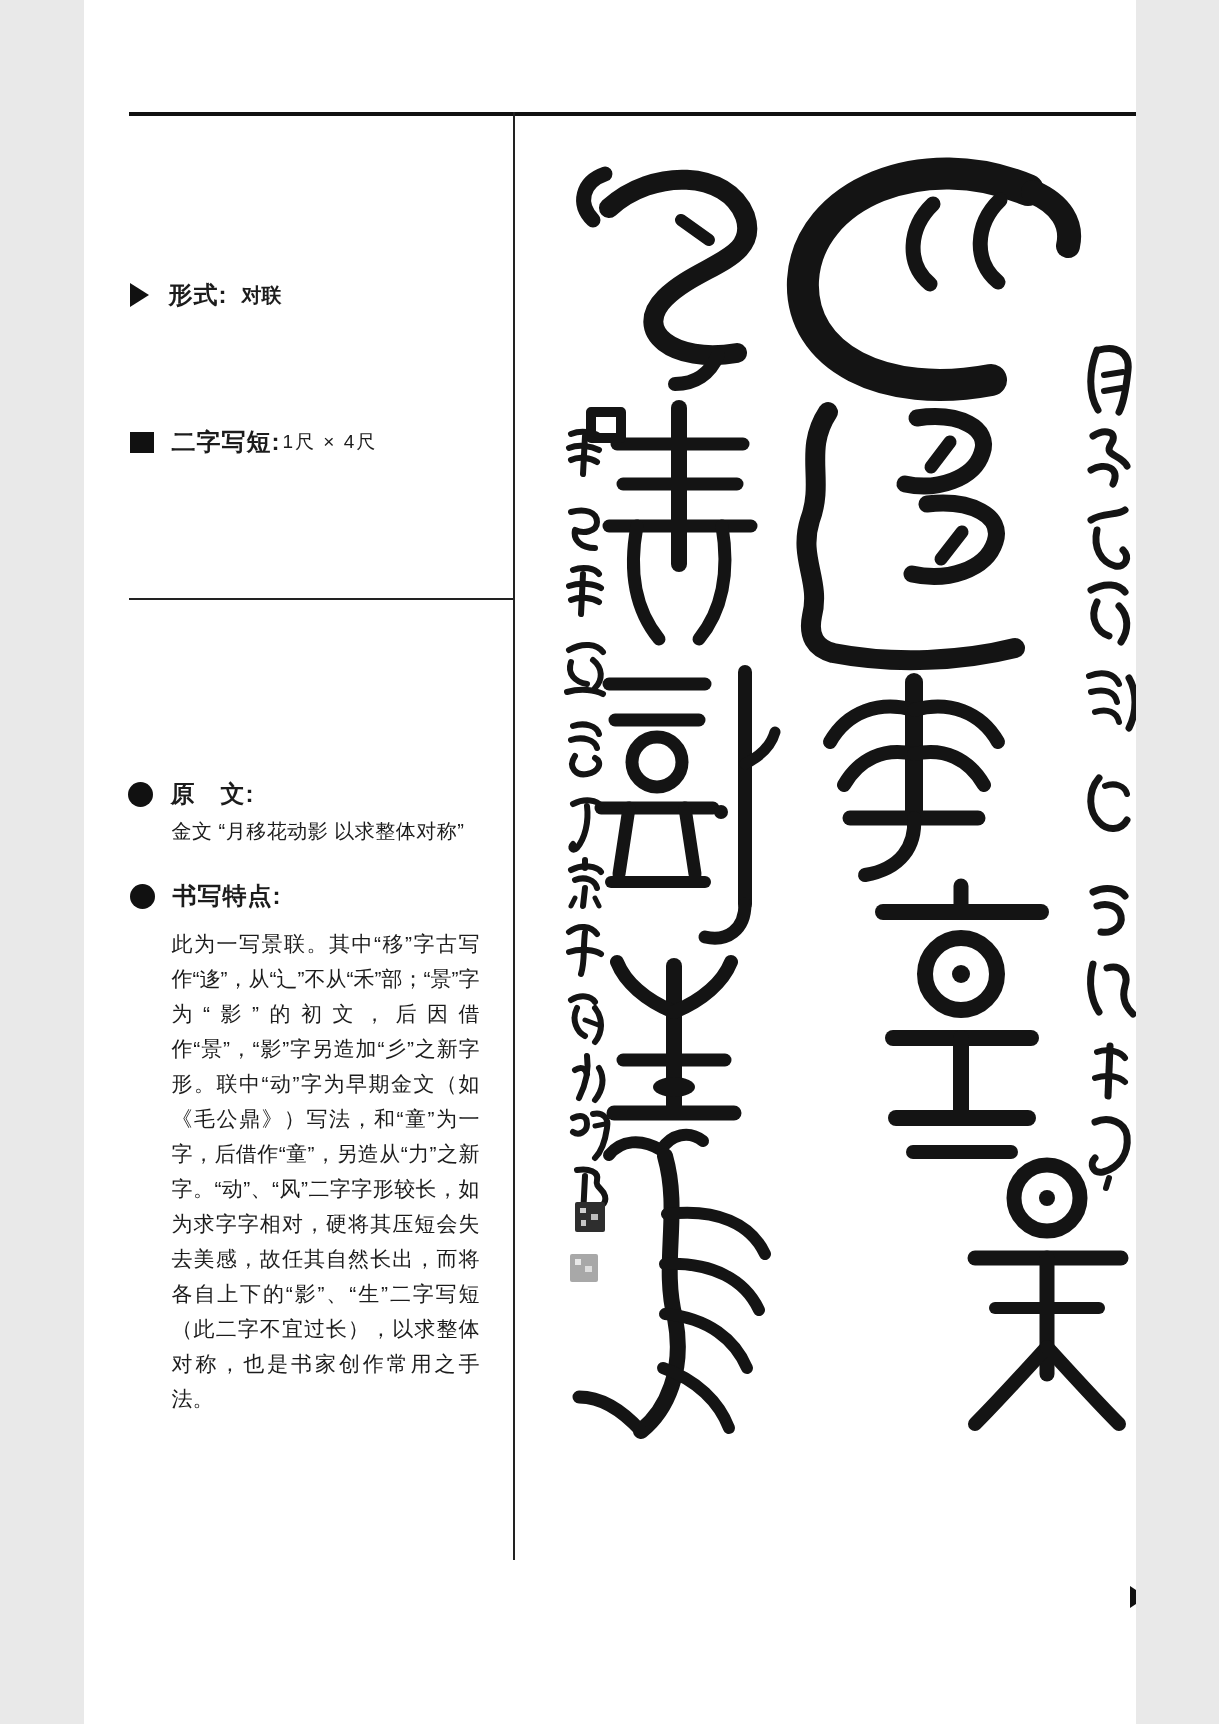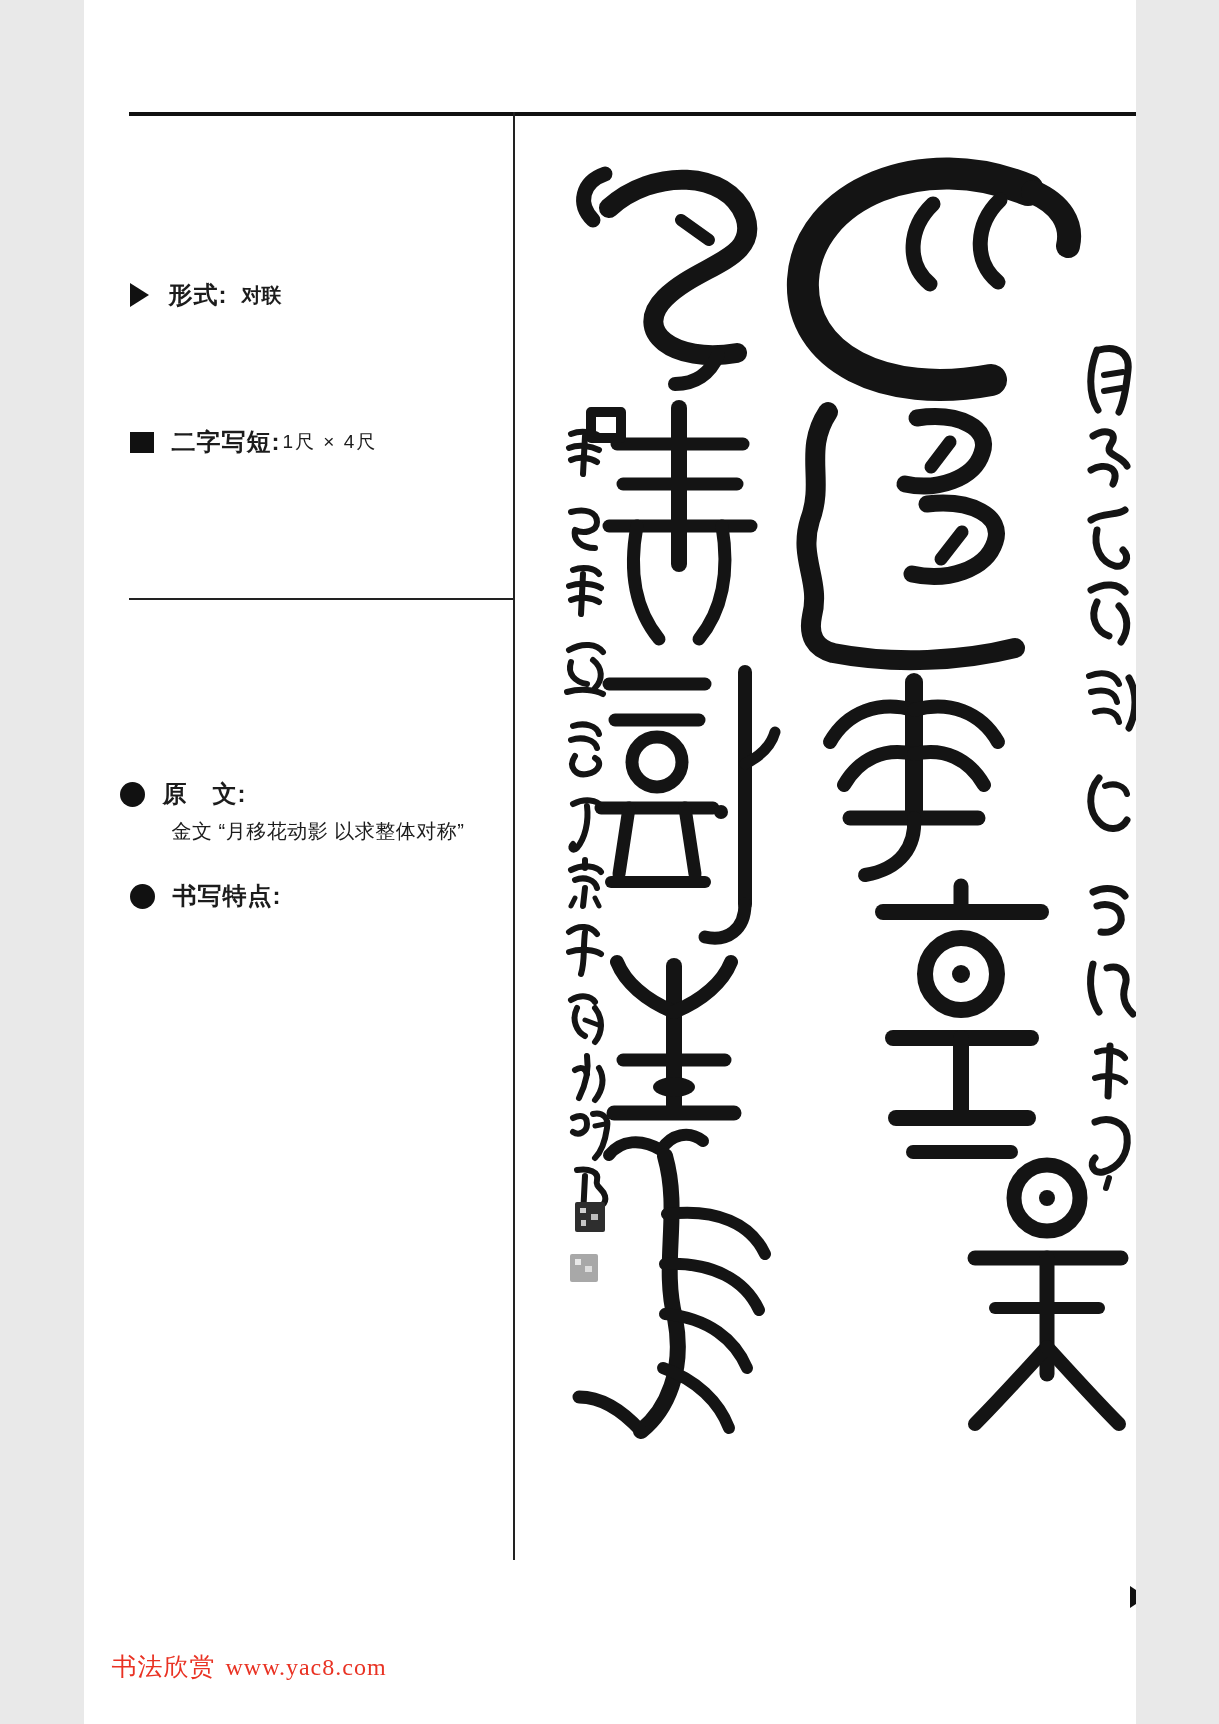--- a/index.html
+++ b/index.html
@@ -31,21 +31,21 @@
   .row { position:absolute; display:flex; align-items:center; }
   .bullet-tri    { width:0; height:0; border-left:19px solid #111; border-top:12px solid transparent;
                    border-bottom:12px solid transparent; margin-right:20px; flex:none; }
   .bullet-sq     { width:24px; height:21px; background:#111; margin-right:18px; flex:none; }
   .bullet-dot    { width:25px; height:25px; border-radius:50%; background:#111; margin-right:18px; flex:none; }
   .lab           { font-size:24px; font-weight:700; letter-spacing:1px; }
   .val           { font-size:20px; margin-left:14px;font-weight:bold; }
   .val-size      { font-size:19px; margin-left:2px; letter-spacing:2px; }
   #row-form      { left:46px; top:279px; }
   #row-size      { left:46px; top:426px; }
-  #row-original  { left:36px; top:778px; }
+  #row-original  { left:44px; top:778px; }
   #original-value{ position:absolute; left:88px; top:818px; font-size:20px; letter-spacing:0.5px; }
   #row-features  { left:46px; top:880px; }
   #features-body { position:absolute; left:88px; top:926px; width:308px; font-size:21px;
                    line-height:35px; text-align:justify; text-justify:inter-character; }
 
   
   .plate { position:absolute; left:429px; top:112px; width:673px; height:1448px; }
   .plate svg { display:block; }
   svg .stroke { stroke:#141414; fill:none; stroke-linecap:round; stroke-linejoin:round; }
   svg .dot    { fill:#141414; stroke:none; }
@@ -95,20 +95,21 @@
   <div class="row" id="row-original">
     <span class="bullet-dot"></span>
     <span class="lab">原　文:</span>
   </div>
   <div id="original-value">金文 “月移花动影 以求整体对称”</div>
 
   <div class="row" id="row-features">
     <span class="bullet-dot"></span>
     <span class="lab">书写特点:</span>
   </div>
+  <div id="features-body">此为一写景联。其中“移”字古写作“迻”，从“辶”不从“禾”部；“景”字为“影”的初文，后因借作“景”，“影”字另造加“彡”之新字形。联中“动”字为早期金文（如《毛公鼎》）写法，和“童”为一字，后借作“童”，另造从“力”之新字。“动”、“风”二字字形较长，如为求字字相对，硬将其压短会失去美感，故任其自然长出，而将各自上下的“影”、“生”二字写短（此二字不宜过长），以求整体对称，也是书家创作常用之手法。</div>
 
   <div class="plate">
     <svg width="673" height="1448" viewBox="0 0 673 1448">
 
       <g aria-label="月移花动影">
         <g>
           <path class="stroke" stroke-width="32" d="M515 78 C410 34 295 82 290 168 C286 246 372 288 478 268"></path>
           <path class="stroke" stroke-width="24" d="M520 80 C548 92 560 112 555 134"></path>
           <path class="stroke" stroke-width="15" d="M420 92 C395 116 393 152 417 172"></path>
           <path class="stroke" stroke-width="15" d="M487 88 C462 112 460 150 485 170"></path>
@@ -323,17 +324,14 @@
           <rect x="62" y="1147" width="6" height="6" fill="#e8e8e8"></rect>
           <rect x="72" y="1154" width="7" height="6" fill="#dedede"></rect>
         </g>
       </g>
     </svg>
   </div>
 
   <div class="footer-tri"></div>
   <div class="page-num">20</div>
 
-  <div class="watermark">
-    <span>书法欣赏</span><span class="url">www.yac8.com</span>
-  </div>
 
 </div>
 
 </body></html>

